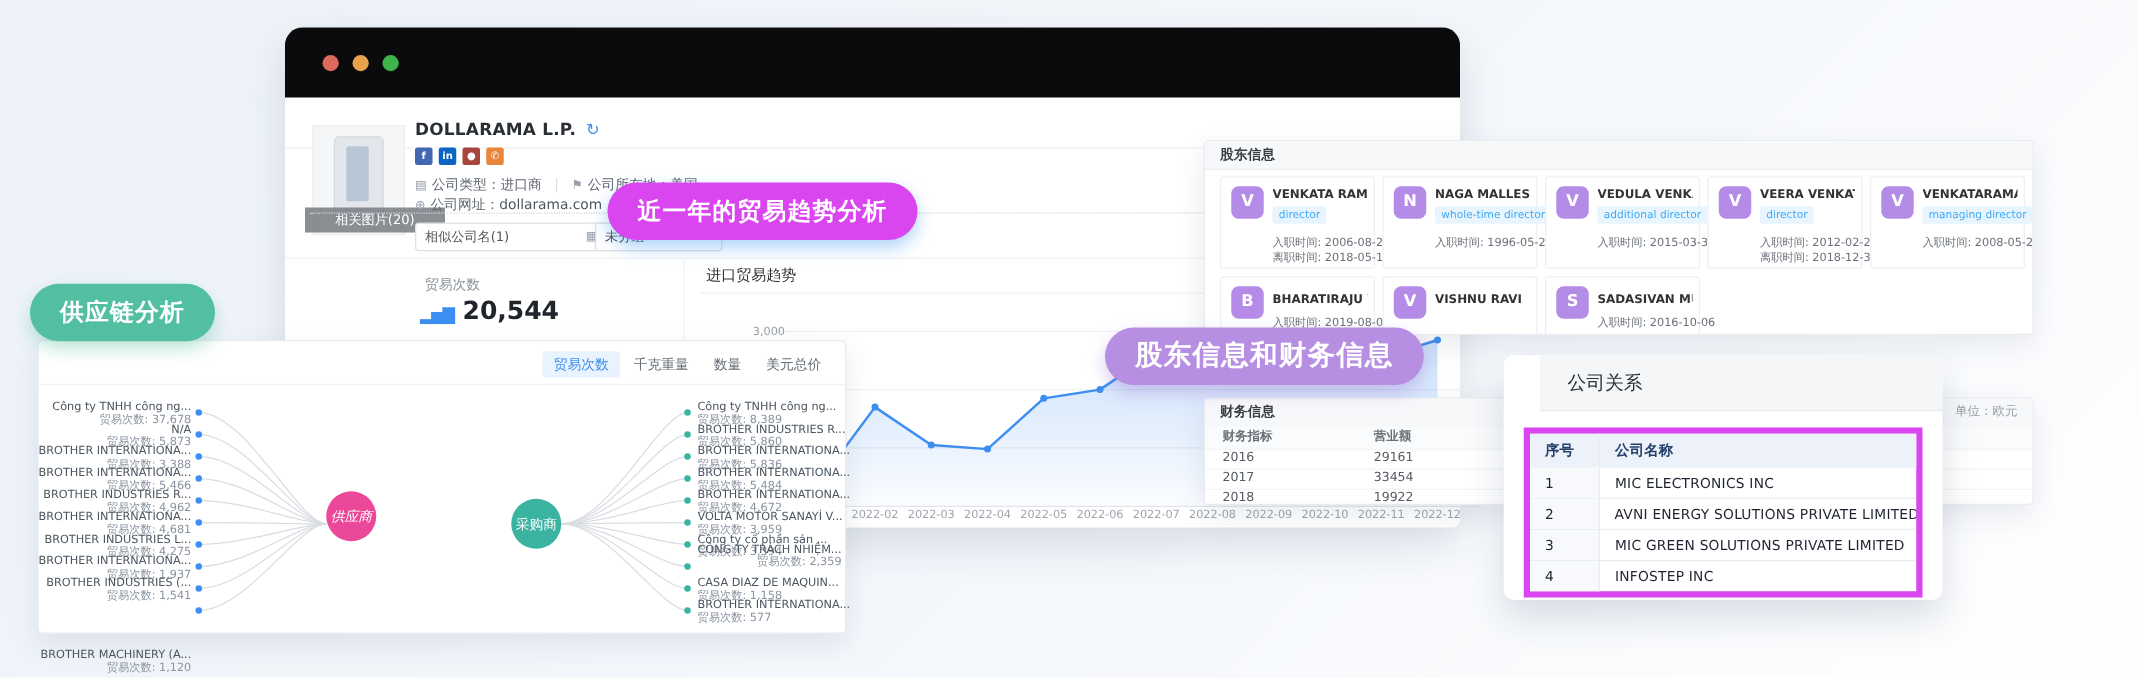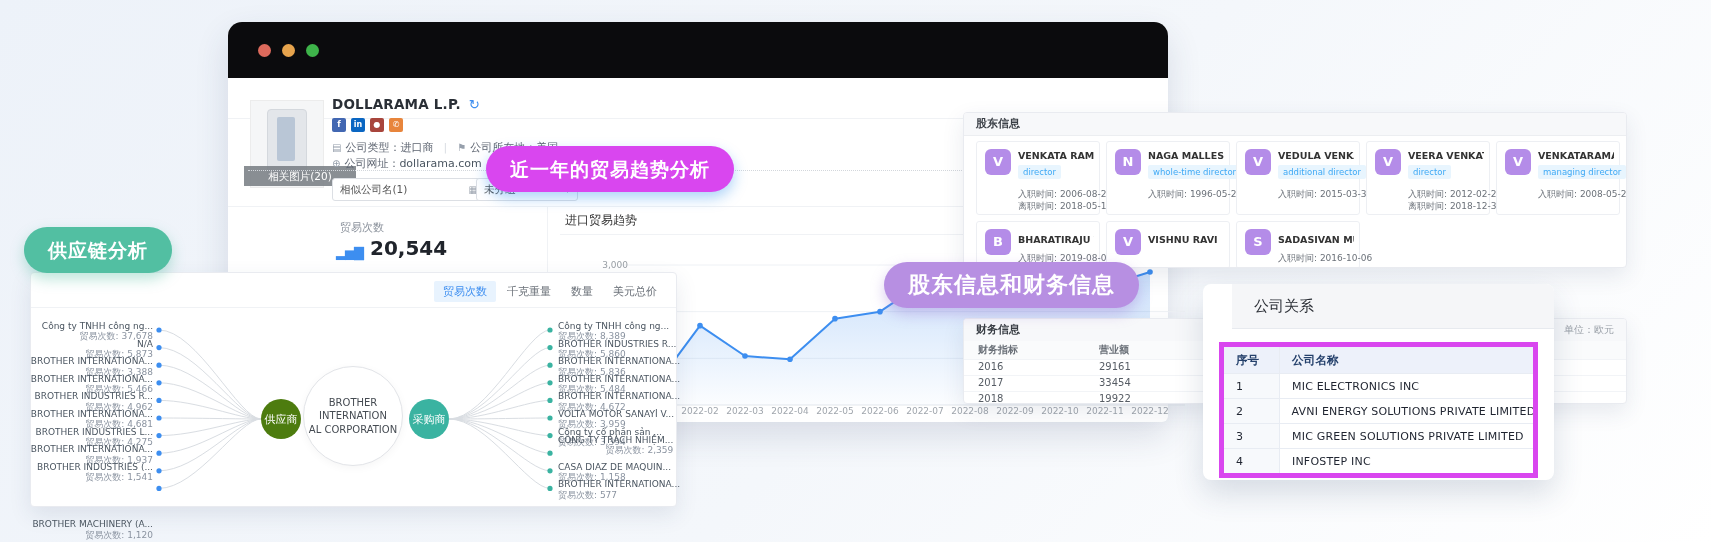--- a/index.html
+++ b/index.html
@@ -312,27 +312,21 @@
       </div>
       <div class="sc-label" style="top: 188.8px; left: 527px;">
         <div class="nm">CASA DIAZ DE MAQUIN...</div>
         <div class="ct">贸易次数: 1,158</div>
       </div>
       <div class="sc-label" style="top: 206.4px; left: 527px;">
         <div class="nm">BROTHER INTERNATIONA...</div>
         <div class="ct">贸易次数: 577</div>
       </div>
     </div>
-  <div class="node" id="node-supplier" style="left: 230px; top: 126px; width: 40px; height: 40px; background: #4d7c0f;">供应商</div>
-  <div class="node big" style="left:272px;top:93px;width:98px;height:98px;">
-    <div>
-        <div>BROTHER INTERNATION</div>
-        <div>AL CORPORATION</div>
-      </div>
-  </div>
+  <div class="node" id="node-supplier" style="left: 230px; top: 120px; width: 40px; height: 40px; background: #ec4899; font-style: italic;">供应商</div>
   <div class="node" id="node-purchaser" style="left: 378px; top: 126px; width: 40px; height: 40px; background: rgb(58, 179, 161);">采购商</div>
 </div>
 
 <div class="abs panel shold">
   <div class="p-head">
     <span>股东信息</span>
   </div>
   <div id="sh-cards">
       <div class="sh-card" style="left: 12px; top: 28px; height: 72px;">
         <div class="sh-av">V</div>

